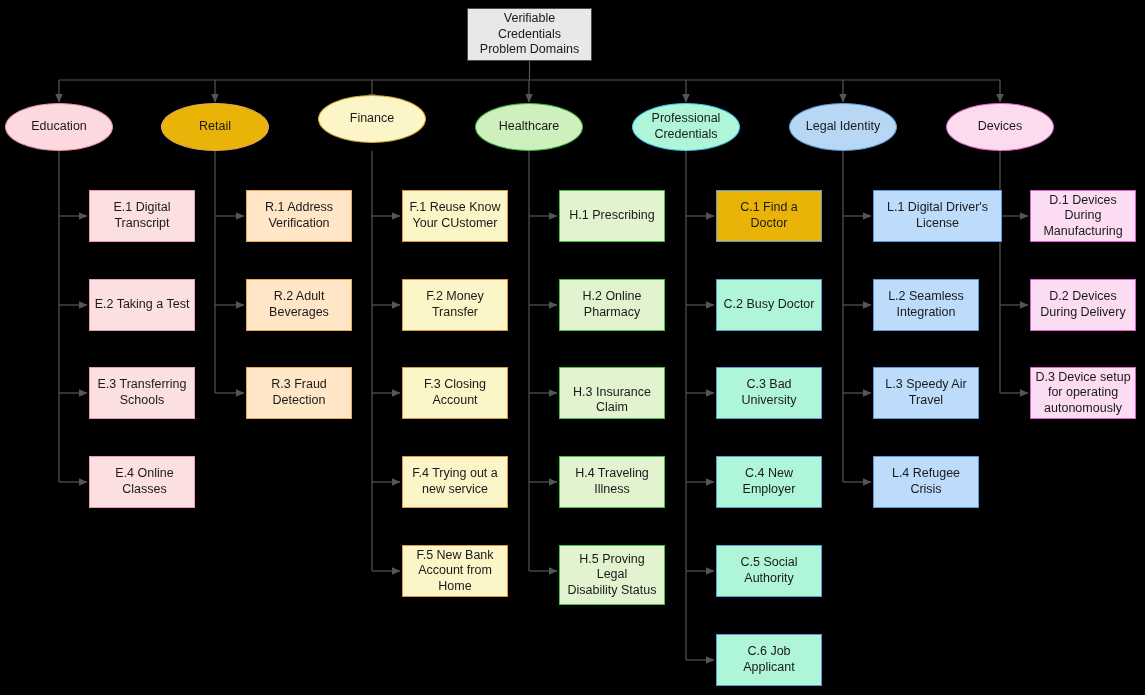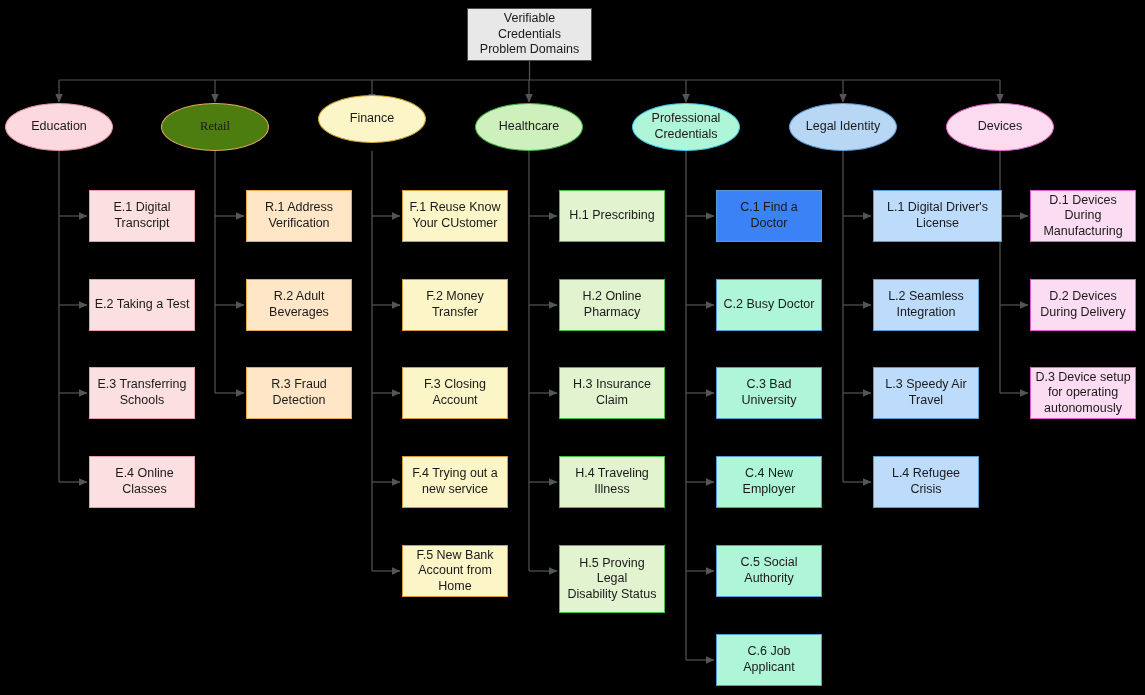--- a/index.html
+++ b/index.html
@@ -113,21 +113,21 @@
         <span class="nlabel">E.2 Taking a Test</span>
       </div>
       <div class="node leaf" style="left: 89px; top: 367px; width: 106px; height: 52px; background: rgb(252, 223, 224); border-color: rgb(231, 154, 176);">
         <span class="nlabel">E.3 Transferring
 Schools</span>
       </div>
       <div class="node leaf" style="left: 89px; top: 456px; width: 106px; height: 52px; background: rgb(252, 223, 224); border-color: rgb(231, 154, 176); padding-left: 9px;">
         <span class="nlabel">E.4 Online
 Classes</span>
       </div>
-      <div class="node cat" style="left: 161px; top: 103px; width: 108px; height: 48px; background: #4d7c0f; border: 1.4px solid rgb(224, 168, 96); font-family: Liberation Serif, serif;">
+      <div class="node cat" style="left: 161px; top: 103px; width: 108px; height: 48px; background: #eab308; border: 1.4px solid rgb(224, 168, 96);">
         <span class="nlabel">Retail</span>
       </div>
       <div class="node leaf" style="left: 246px; top: 190px; width: 106px; height: 52px; background: rgb(255, 230, 199); border-color: rgb(232, 168, 78);">
         <span class="nlabel">R.1 Address
 Verification</span>
       </div>
       <div class="node leaf" style="left: 246px; top: 279px; width: 106px; height: 52px; background: rgb(255, 230, 199); border-color: rgb(232, 168, 78);">
         <span class="nlabel">R.2 Adult
 Beverages</span>
       </div>
@@ -162,37 +162,37 @@
       <div class="node cat" style="left: 475px; top: 103px; width: 108px; height: 48px; background: rgb(205, 240, 189); border: 1.4px solid rgb(63, 178, 63);">
         <span class="nlabel">Healthcare</span>
       </div>
       <div class="node leaf" style="left: 559px; top: 190px; width: 106px; height: 52px; background: rgb(226, 243, 208); border-color: rgb(68, 192, 68);">
         <span class="nlabel">H.1 Prescribing</span>
       </div>
       <div class="node leaf" style="left: 559px; top: 279px; width: 106px; height: 52px; background: rgb(226, 243, 208); border-color: rgb(68, 192, 68);">
         <span class="nlabel">H.2 Online
 Pharmacy</span>
       </div>
-      <div class="node leaf" style="left: 559px; top: 367px; width: 106px; height: 52px; background: rgb(226, 243, 208); border-color: rgb(68, 192, 68);">
+      <div class="node leaf" style="left: 559px; top: 367px; width: 106px; height: 52px; background: rgb(226, 243, 208); border-color: rgb(68, 192, 68); align-items: flex-end;">
         <span class="nlabel">H.3 Insurance
 Claim</span>
       </div>
       <div class="node leaf" style="left: 559px; top: 456px; width: 106px; height: 52px; background: rgb(226, 243, 208); border-color: rgb(68, 192, 68);">
         <span class="nlabel">H.4 Traveling
 Illness</span>
       </div>
-      <div class="node leaf" style="left: 559px; top: 545px; width: 106px; height: 68px; background: rgb(226, 243, 208); border-color: rgb(68, 192, 68);">
+      <div class="node leaf" style="left: 559px; top: 545px; width: 106px; height: 60px; background: rgb(226, 243, 208); border-color: rgb(68, 192, 68);">
         <span class="nlabel">H.5 Proving Legal
 Disability Status</span>
       </div>
       <div class="node cat" style="left: 632px; top: 103px; width: 108px; height: 48px; background: rgb(175, 245, 216); border: 1.4px solid rgb(59, 200, 240);">
         <span class="nlabel">Professional
 Credentials</span>
       </div>
-      <div class="node leaf" style="left: 716px; top: 190px; width: 106px; height: 52px; background: #3b82f6; border-color: rgb(91, 155, 213);">
+      <div class="node leaf" style="left: 716px; top: 190px; width: 106px; height: 52px; background: #eab308; border-color: rgb(91, 155, 213);">
         <span class="nlabel">C.1 Find a Doctor</span>
       </div>
       <div class="node leaf" style="left: 716px; top: 279px; width: 106px; height: 52px; background: rgb(175, 245, 216); border-color: rgb(91, 155, 213);">
         <span class="nlabel">C.2 Busy Doctor</span>
       </div>
       <div class="node leaf" style="left: 716px; top: 367px; width: 106px; height: 52px; background: rgb(175, 245, 216); border-color: rgb(91, 155, 213);">
         <span class="nlabel">C.3 Bad University</span>
       </div>
       <div class="node leaf" style="left: 716px; top: 456px; width: 106px; height: 52px; background: rgb(175, 245, 216); border-color: rgb(91, 155, 213);">
         <span class="nlabel">C.4 New

